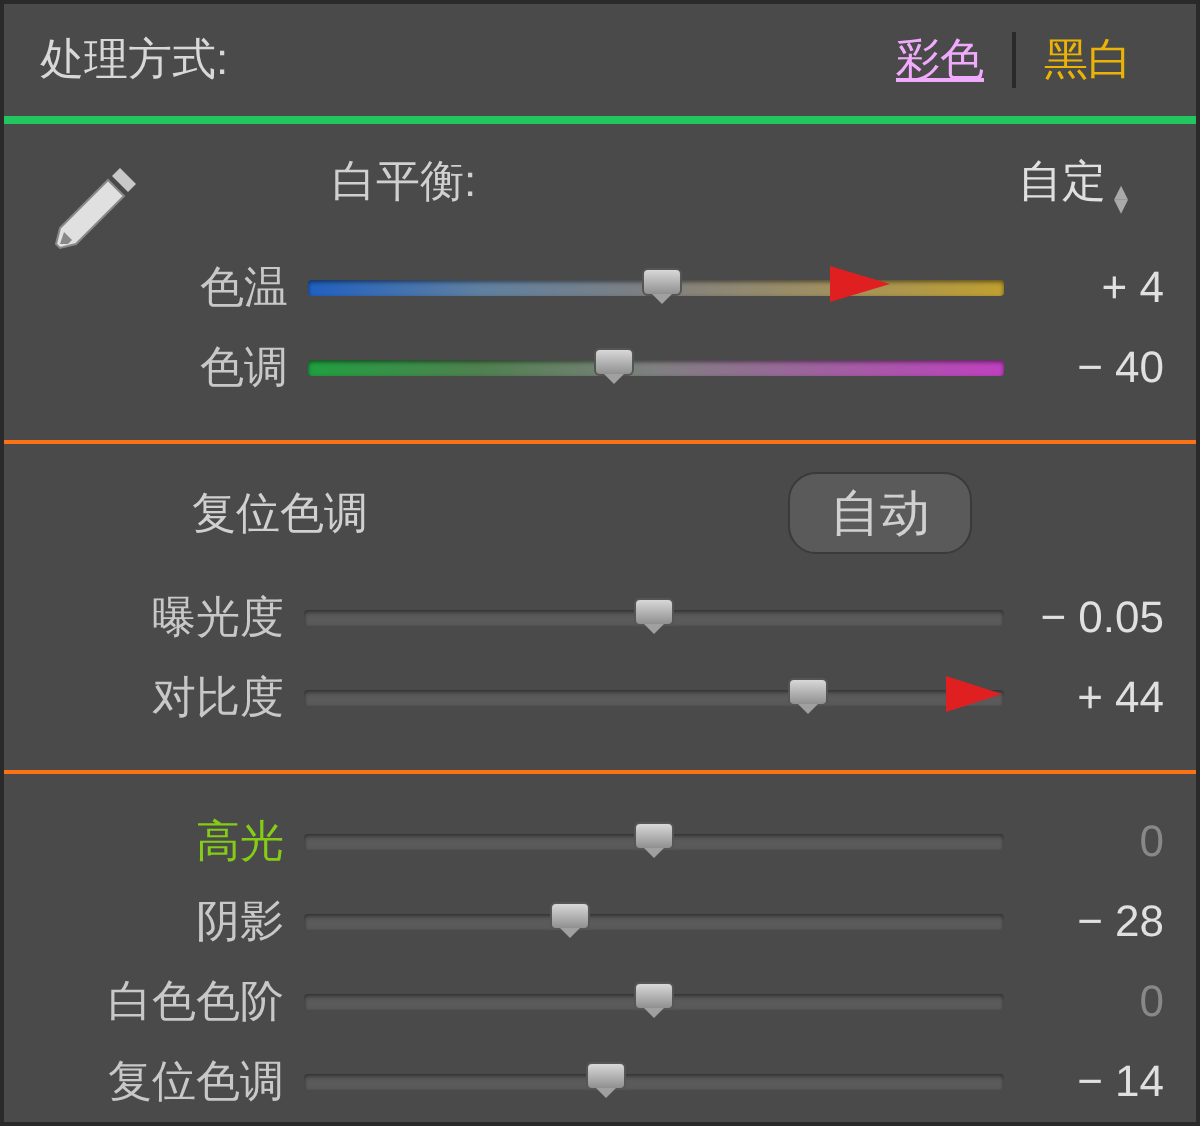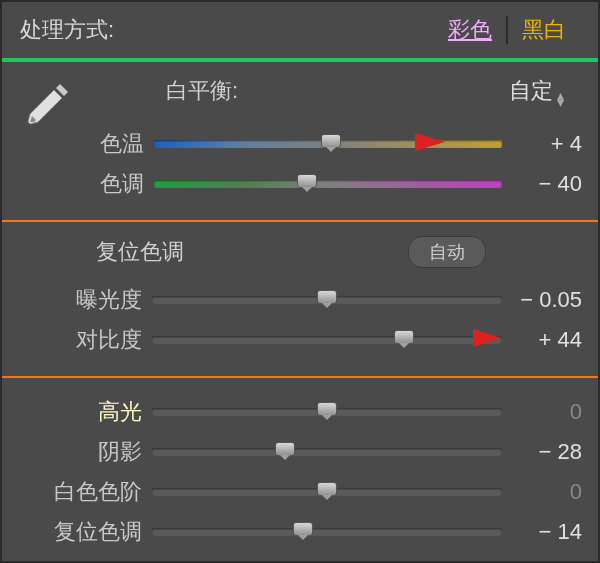--- a/index.html
+++ b/index.html
@@ -70,21 +70,21 @@
       align-items: center;
       height: 40px;
     }
     .slider-label {
       width: 140px;
       text-align: right;
       font-size: 22px;
       color: #c8c8c8;
       padding-right: 10px;
     }
-    .slider-label.bright { color: #fef9c3; }
+    .slider-label.bright { color: #84cc16; }
     .slider-track-wrap {
       position: relative;
       flex: 1;
       height: 14px;
       margin-right: 6px;
     }
     .slider-track {
       position: absolute;
       left: 0; right: 0; top: 3px;
       height: 8px;
@@ -128,21 +128,21 @@
     .slider-value.dim { color: #888; }
 
     .tone-header {
       display: flex;
       align-items: center;
       padding: 0 12px 12px 0;
     }
     .tone-title { font-size: 22px; color: #d0d0d0; margin-left: 84px; }
     .tone-spacer { flex: 1; }
     .auto-btn {
-      font-size: 18px;
+      font-size: 25px;
       color: #d0d0d0;
       background: #5a5a5a;
       border: 1px solid #3a3a3a;
       border-radius: 14px;
       padding: 3px 20px;
       margin-right: 90px;
       cursor: pointer;
     }
     .arrow {
       position: absolute;

